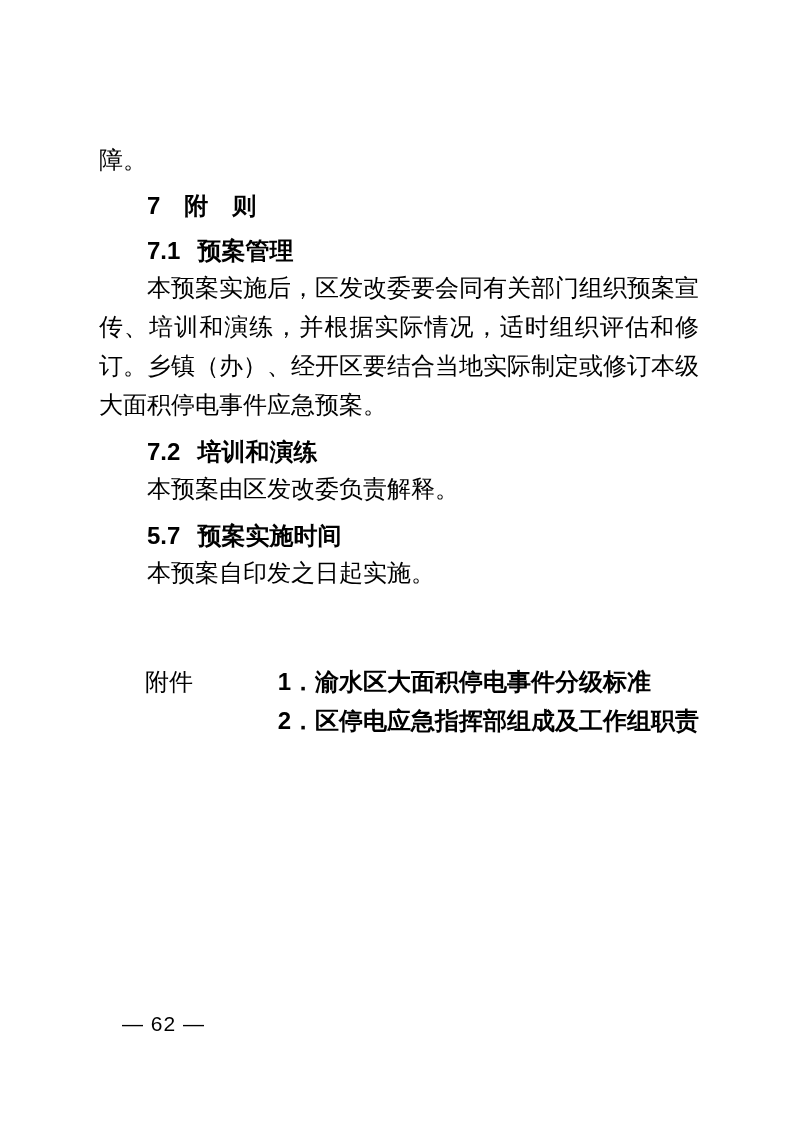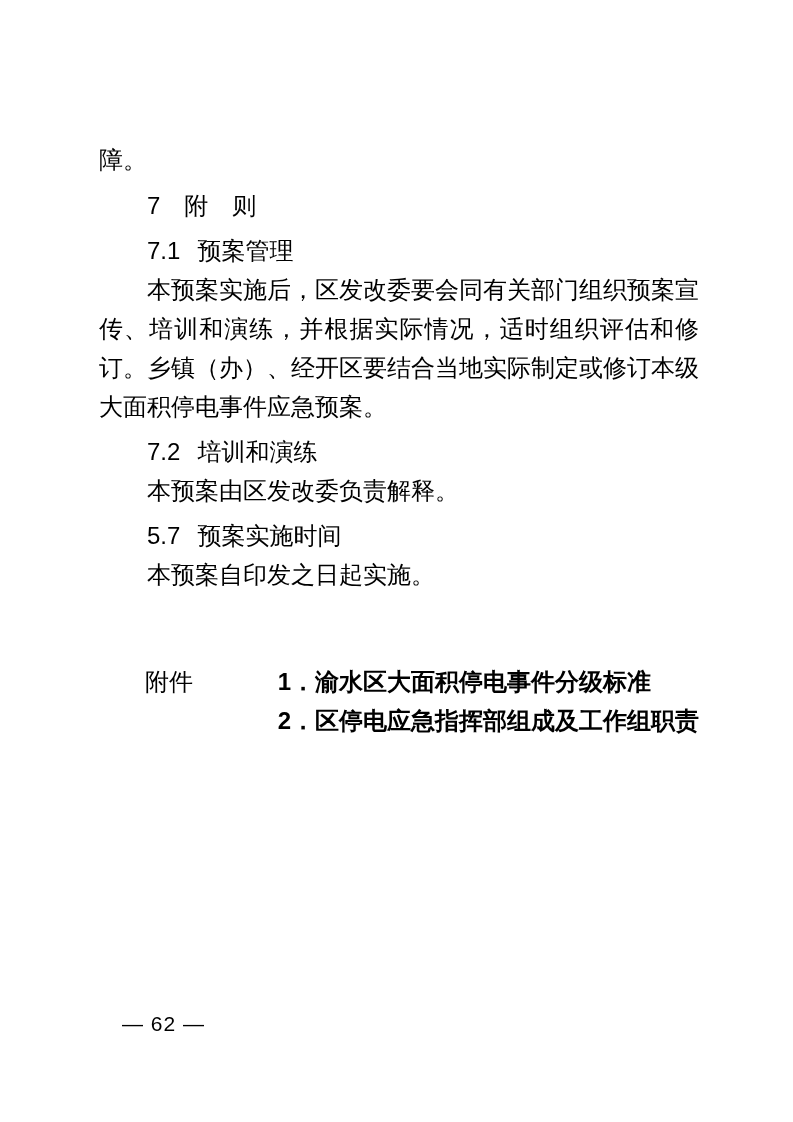--- a/index.html
+++ b/index.html
@@ -25,35 +25,36 @@
     line-height: 39px;
   }
   .body-line {
     margin: 0;
     font-weight: normal;
   }
   .chapter {
     margin: 7px 0 0 0;
     padding-left: 48px;
     font-size: 24px;
-    font-weight: normal;
+    font-weight: bold;
   }
   .section-heading {
     margin: 6px 0 0 0;
     padding-left: 48px;
     font-size: 24px;
-    font-weight: normal;
+    font-weight: bold;
   }
   .sec-num {
     margin-right: 17px;
   }
   .para {
     margin: 0;
     text-align: justify;
     text-indent: 48px;
+    font-family: Liberation Mono, monospace;
   }
   .attachments {
     display: flex;
     align-items: flex-start;
     margin: 68px 0 0 46px;
     justify-content: space-between;
   }
   .att-label {
     flex: 0 0 auto;
     margin-right: 14px;

